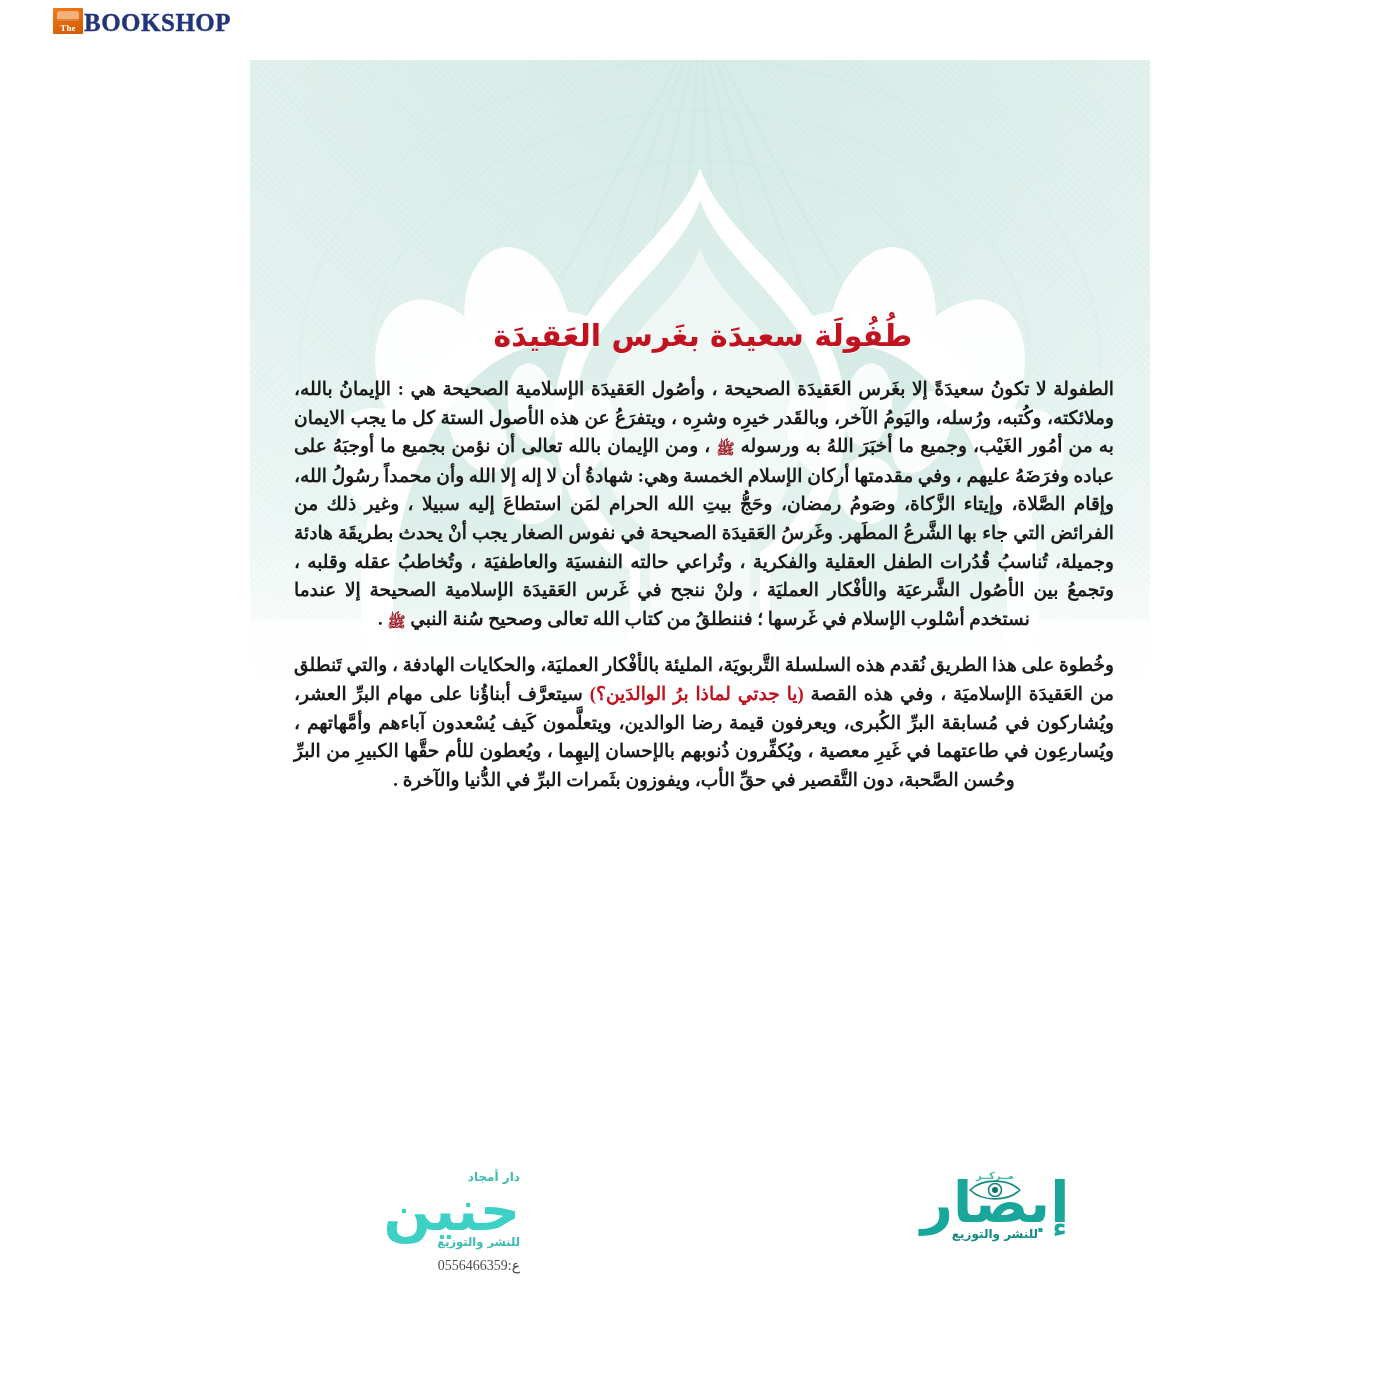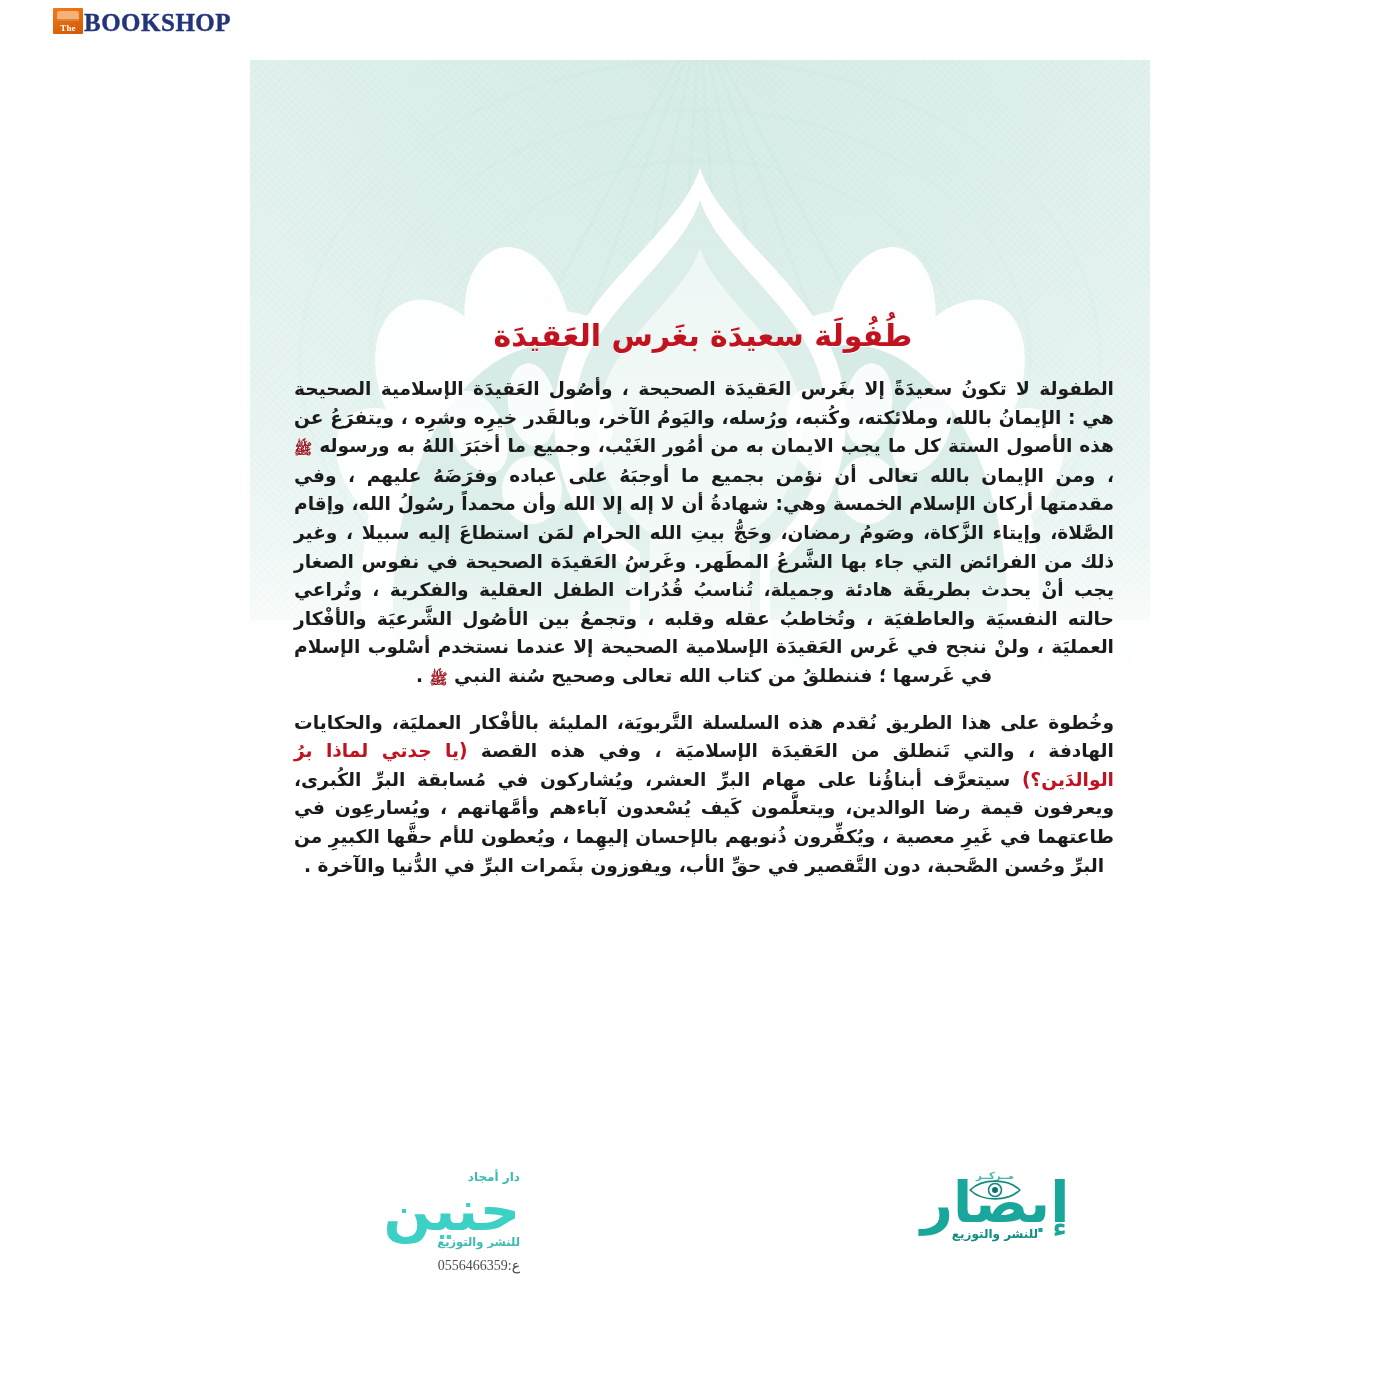--- a/index.html
+++ b/index.html
@@ -138,21 +138,21 @@
     right: 36px;
     color: #1b1b1b;
     font-size: 18.6px;
     line-height: 28.6px;
     font-weight: bold;
     text-align: justify;
     text-align-last: center;
     font-family: "DejaVu Sans", sans-serif;
     letter-spacing: -0.1px;
   }
-  .body-text p { margin: 0 0 0 8px; }
+  .body-text p { margin: 0 0 0 8px; font-family: Liberation Serif, serif; }
   .body-text p.para-3 { margin-top: 17px; }
   .red-title { color: #c1121f; font-weight: bold; }
   .salla {
     color: #9b1b24;
     font-size: 15px;
     display: inline-block;
     transform: translateY(2px);
   }
 
   

